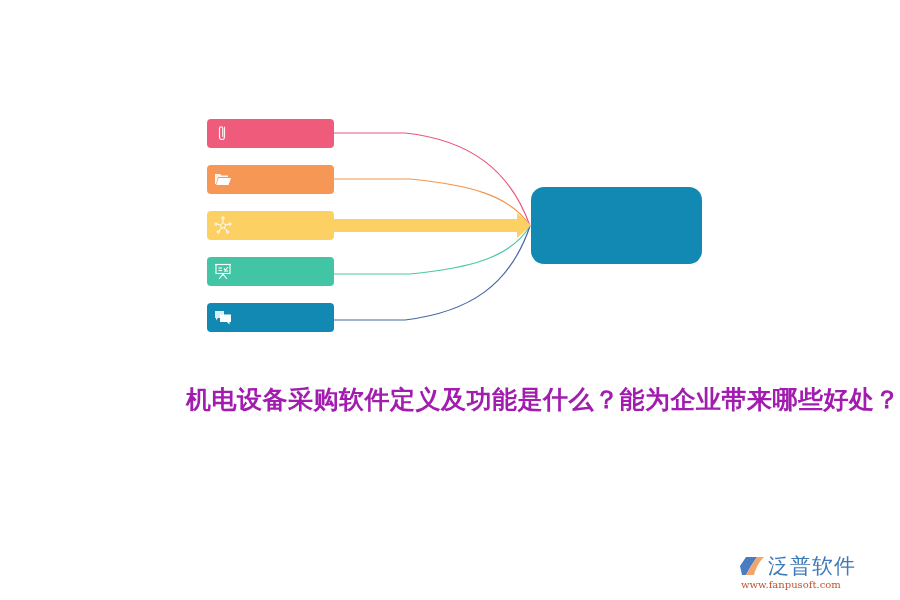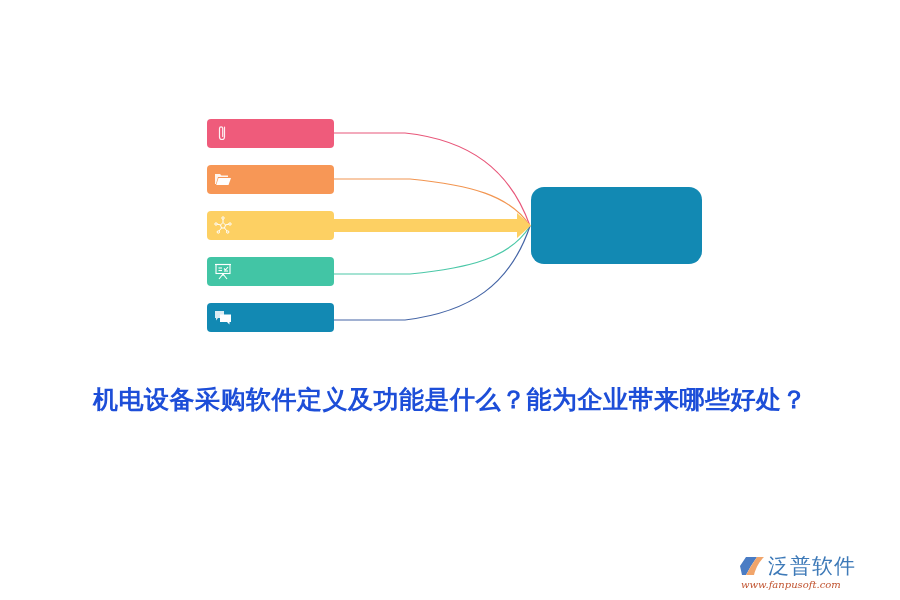--- a/index.html
+++ b/index.html
@@ -151,22 +151,22 @@
 
 <div class="node-box" style="top:303px;background:#1289b3;">
   <svg class="node-icon" viewBox="0 0 20 20">
     <path d="M2 4 L11 4 L11 11 L5 11 L3 13.5 L3 11 L2 11 Z" fill="#ffffff" opacity="0.85"></path>
     <path d="M7 7.5 L18 7.5 L18 15 L16.5 15 L16.5 17.5 L14 15 L7 15 Z" fill="#ffffff"></path>
   </svg>
 </div>
 
 <div class="center-box" style="background:#1289b3;"></div>
 
-<div class="title" style="color:#1d4ed8;">机电设备采购软件定义及功能是什么？能为企业带来哪些好处？</div>
+<div class="title" style="color:#a21caf;text-align:right;">机电设备采购软件定义及功能是什么？能为企业带来哪些好处？</div>
 
 <div class="logo">
   <svg class="logo-mark" viewBox="0 0 28 22">
     <path d="M2 11 L8 2 L19 2 L13 11 L8 20 L4 20 Z" fill="#4a7cc4"></path>
     <path d="M13 11 L19 2 L26 2 C22 6 18 12 16 20 L8 20 Z" fill="#f1a56b"></path>
   </svg>
   <div class="logo-name" style="color:#3e7ab8;">泛普软件</div>
-  <div class="logo-url" style="color:#c0522e;font-style:italic;">www.fanpusoft.com</div>
+  <div class="logo-url" style="color:#c0522e;">www.fanpusoft.com</div>
 </div>
 
 </body></html>

